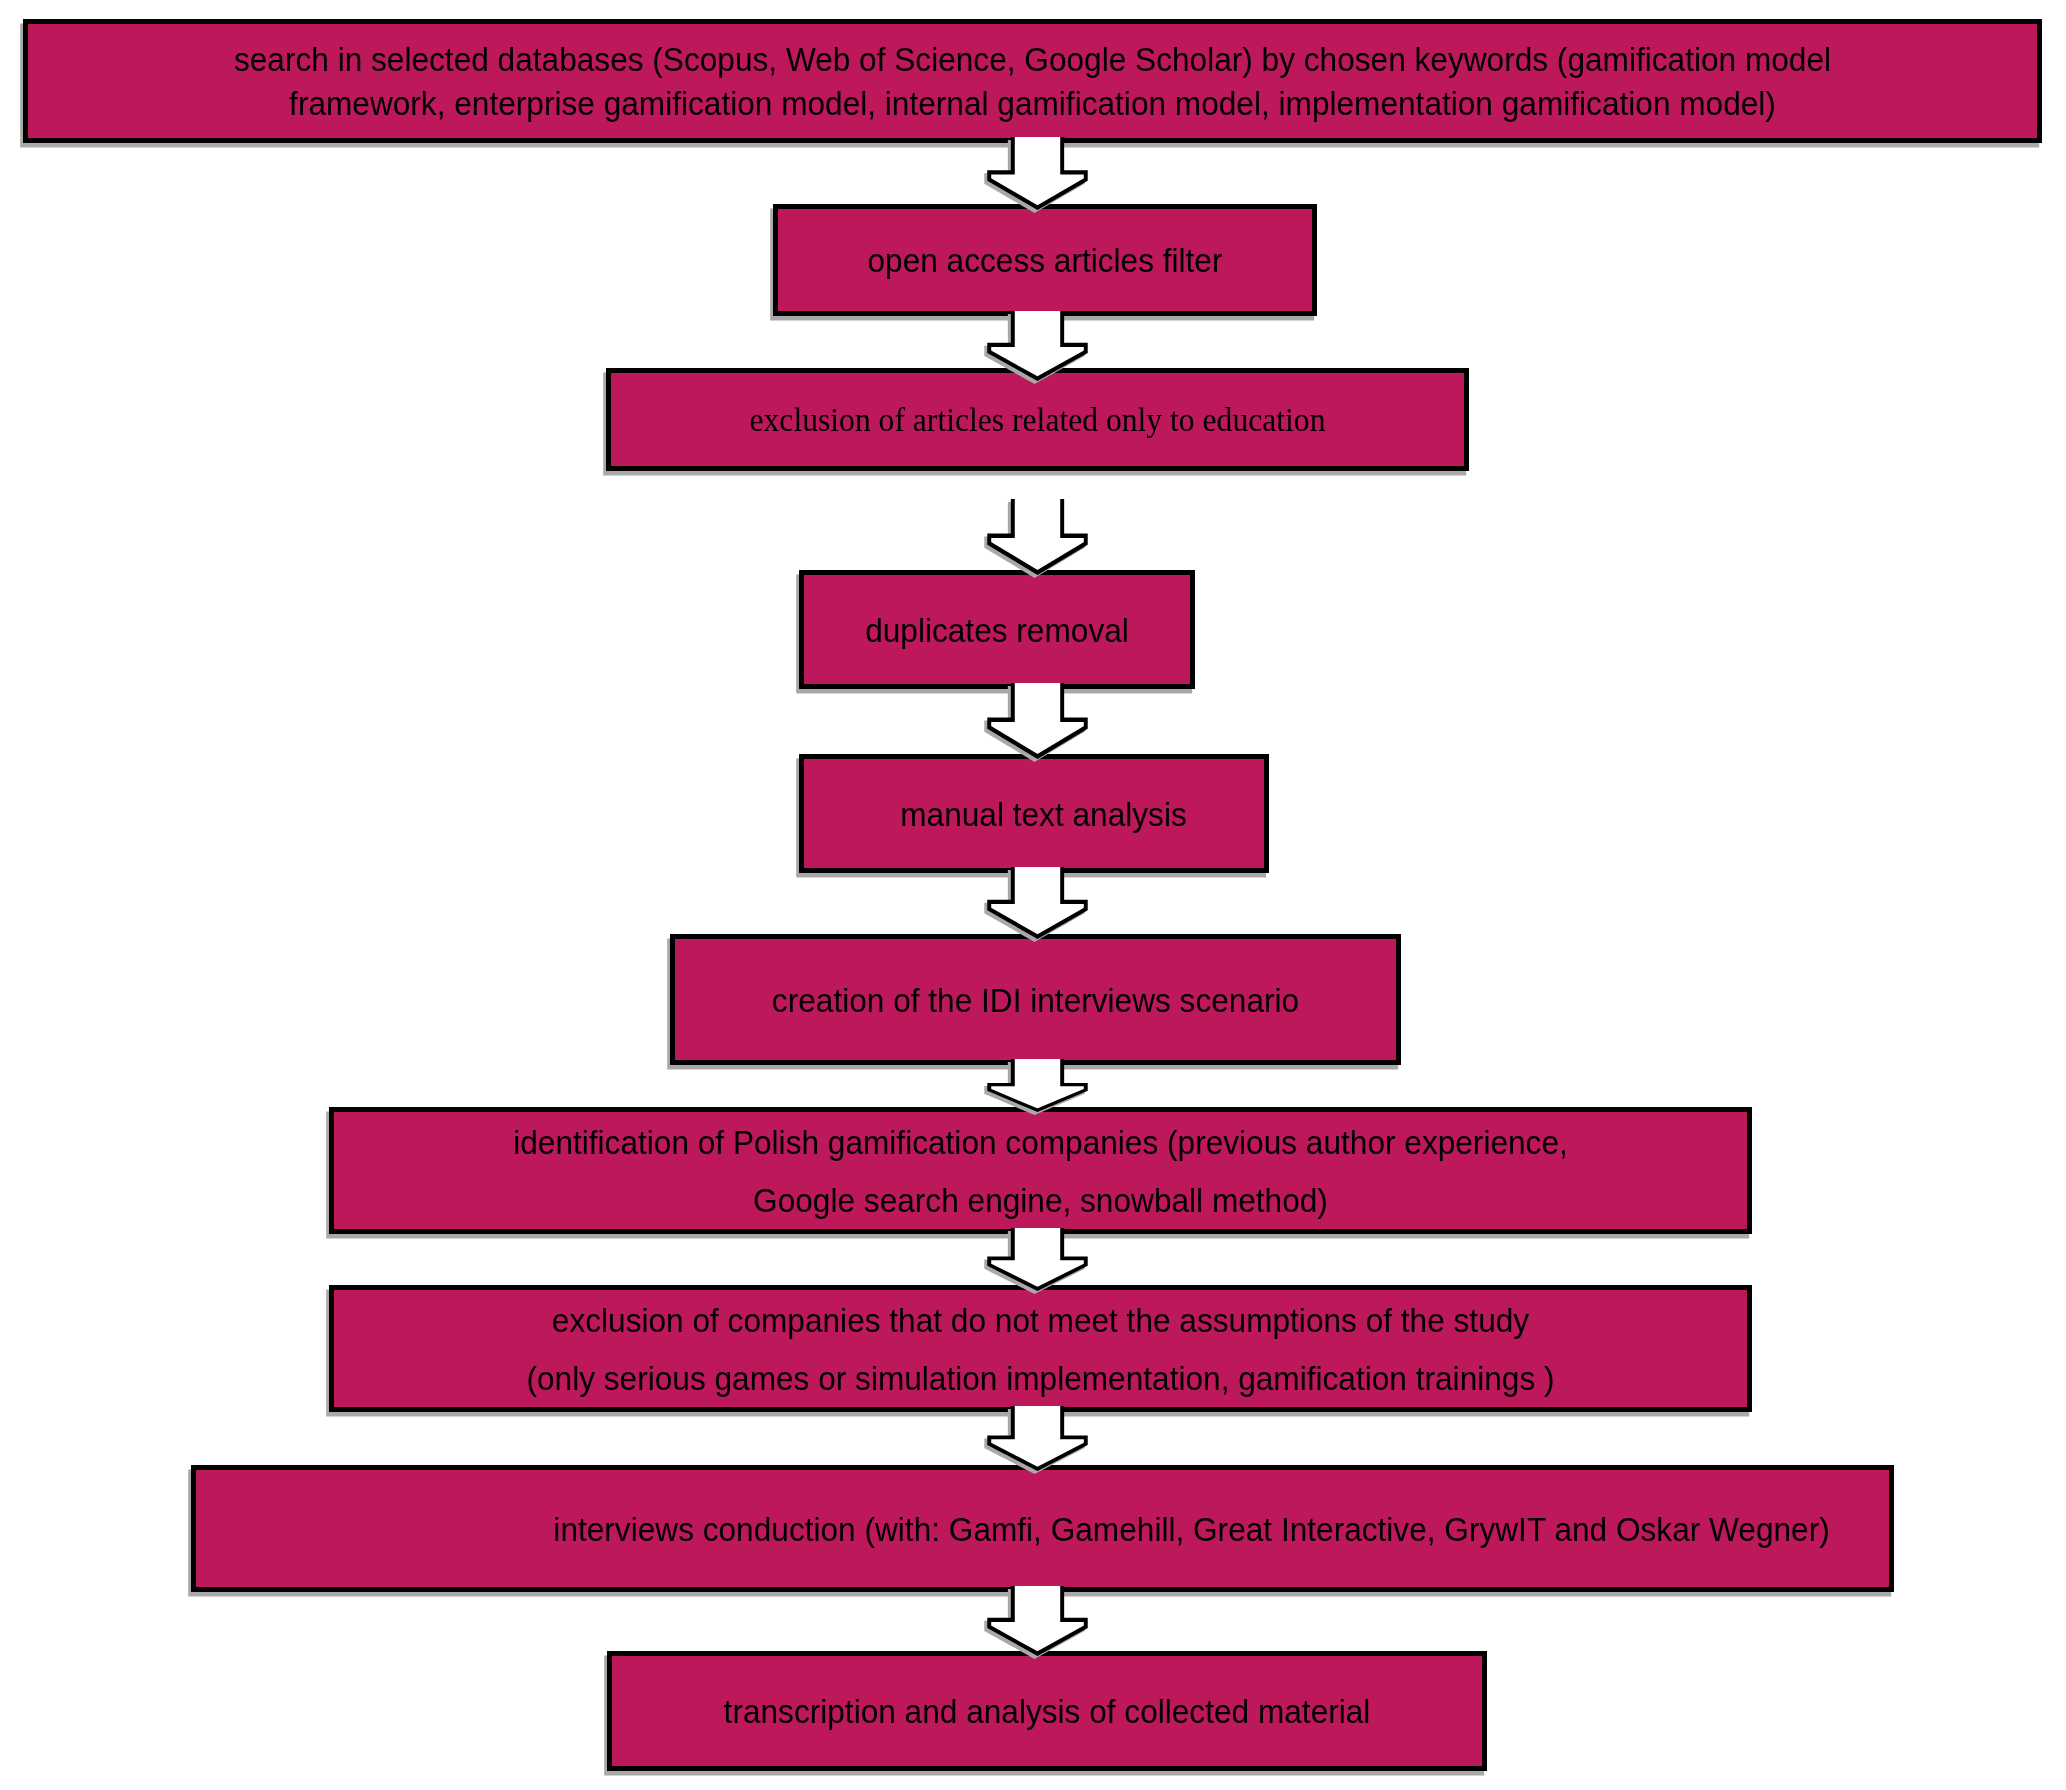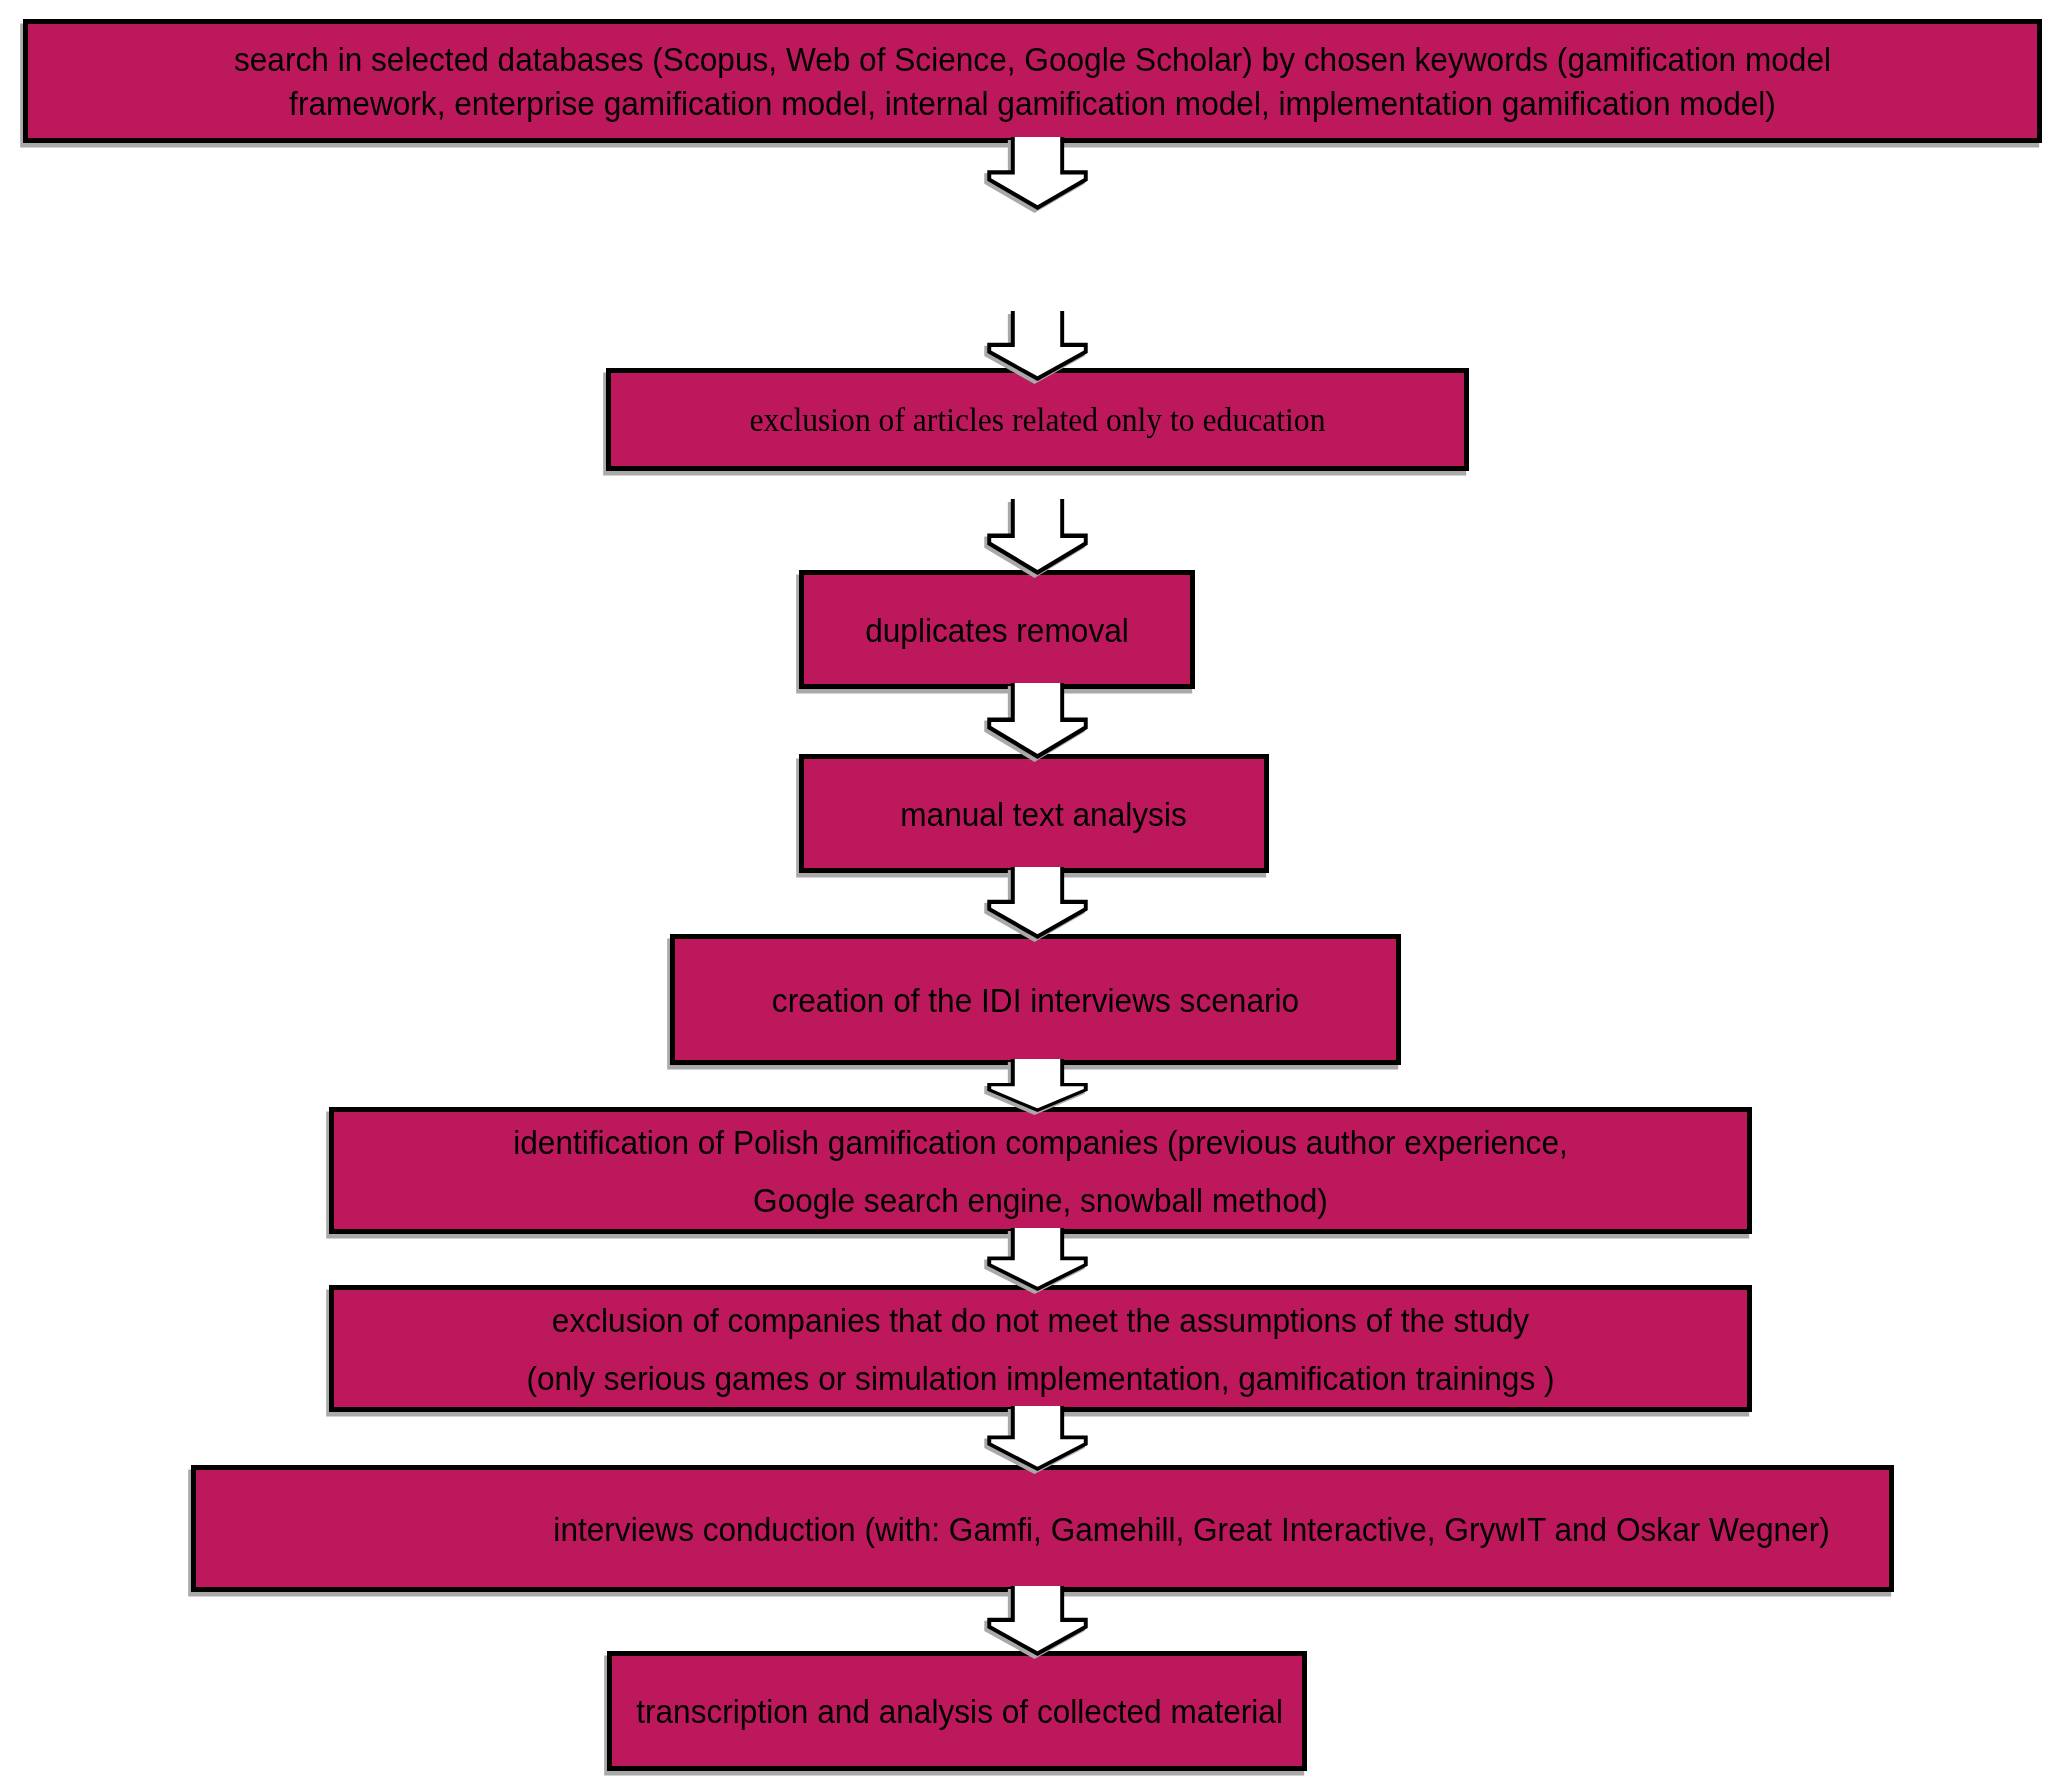--- a/index.html
+++ b/index.html
@@ -46,20 +46,25 @@
 
 <div class="canvas">
 
   <div class="box" style="left:22.5px; top:18.6px; width:2019px; height:124px;">
     <div class="label">
       <div>search in selected databases (Scopus, Web of Science, Google Scholar) by chosen keywords (gamification model</div>
       <div>framework, enterprise gamification model, internal gamification model, implementation gamification model)</div>
     </div>
   </div>
 
+  <div class="box" style="left:773px; top:204px; width:544px; height:112px;">
+    <div class="label">
+      <div>open access articles filter</div>
+    </div>
+  </div>
 
   <div class="box" style="left:606px; top:368px; width:863px; height:103px;font-family:Liberation Serif, serif;">
     <div class="label">
       <div>exclusion of articles related only to education</div>
     </div>
   </div>
 
   <div class="box" style="left:799px; top:570px; width:396px; height:119px;">
     <div class="label">
       <div>duplicates removal</div>
@@ -91,21 +96,21 @@
       <div>(only serious games or simulation implementation, gamification trainings )</div>
     </div>
   </div>
 
   <div class="box" style="left:191px; top:1465px; width:1703px; height:127px;text-align:right;">
     <div class="label">
       <div>interviews conduction (with: Gamfi, Gamehill, Great Interactive, GrywIT and Oskar Wegner)</div>
     </div>
   </div>
 
-  <div class="box" style="left:607px; top:1651px; width:700px; height:120px;">
+  <div class="box" style="left:607px; top:1651px; width:880px; height:120px;">
     <div class="label">
       <div>transcription and analysis of collected material</div>
     </div>
   </div>
 
   <div class="connector" style="left:987px; top:137px; width:101px; height:73px;">
     <svg viewBox="0 0 180 120" preserveAspectRatio="none">
       <path d="M46,0 L46,58 L4,58 L4,70 L90,116 L176,70 L176,58 L134,58 L134,0" fill="#ffffff" stroke="#000000" stroke-width="7"></path>
     </svg>
   </div>

